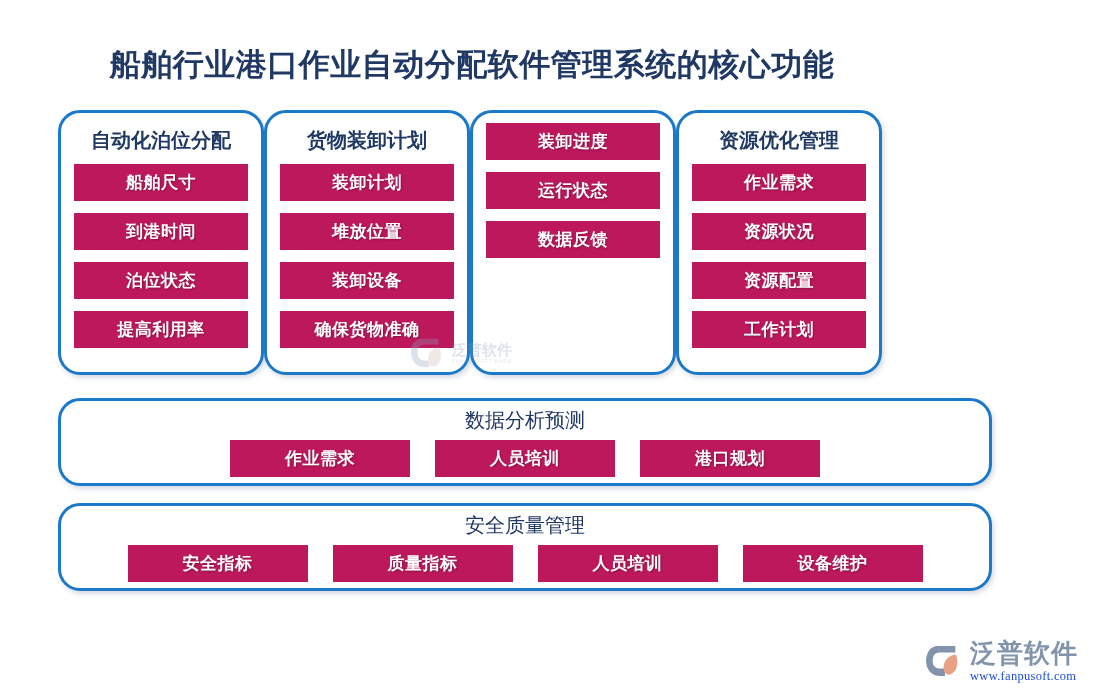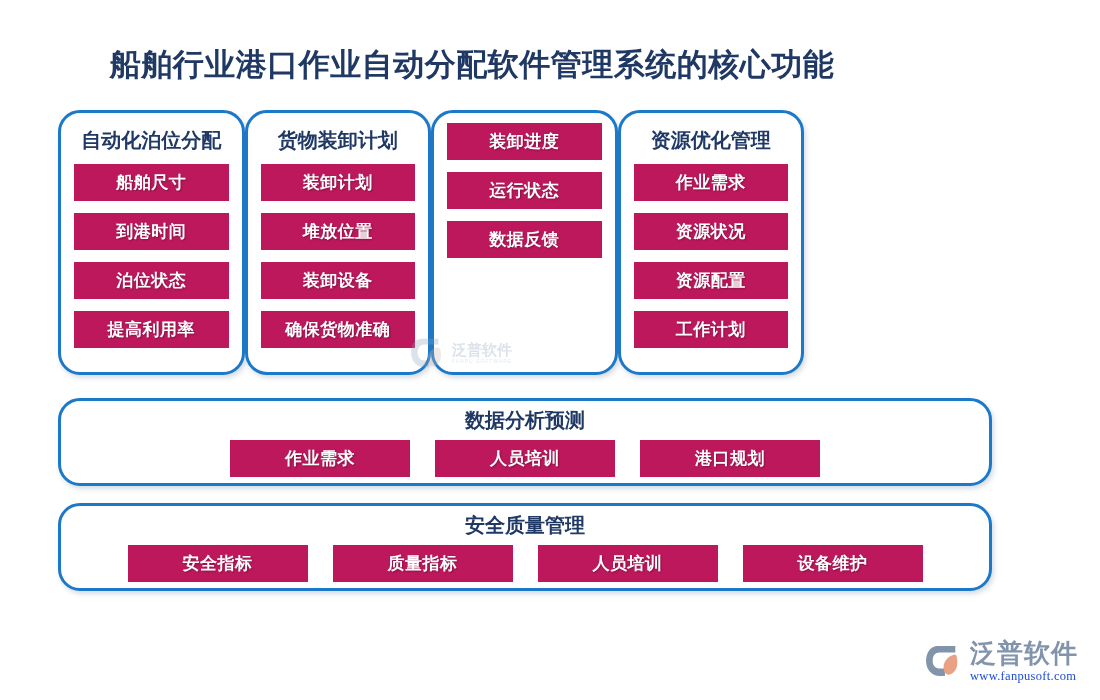--- a/index.html
+++ b/index.html
@@ -30,21 +30,21 @@
     color: #1f3864;
     text-shadow: 0 0 2px rgba(255,255,255,0.95), 1px 1px 0 rgba(255,255,255,0.6);
     white-space: nowrap;
   }
 
   
   .cards-row {
     position: absolute;
     top: 110px;
     left: 58px;
-    width: 746px;
+    width: 824px;
     height: 265px;
     display: flex;
     justify-content: space-between;
   }
   .card {
     box-sizing: border-box;
     width: 218px;
     height: 265px;
     background: #ffffff;
     border: 3px solid #1c78c8;
@@ -98,21 +98,21 @@
     box-shadow: 2px 3px 5px rgba(120,140,165,0.30);
     padding: 6px 0 0 0;
     z-index: 2;
   }
   #panel-data { top: 398px; }
   #panel-safety { top: 503px; }
 
   .panel-heading {
     text-align: center;
     font-size: 20px;
-    font-weight: bold;
+    font-weight: normal;
     color: #1f3864;
     line-height: 1.3;
     margin-bottom: 7px;
     text-shadow: 0 0 2px rgba(255,255,255,0.9);
     white-space: nowrap;
   }
   .panel-items {
     display: flex;
     justify-content: center;
     gap: 25px;

